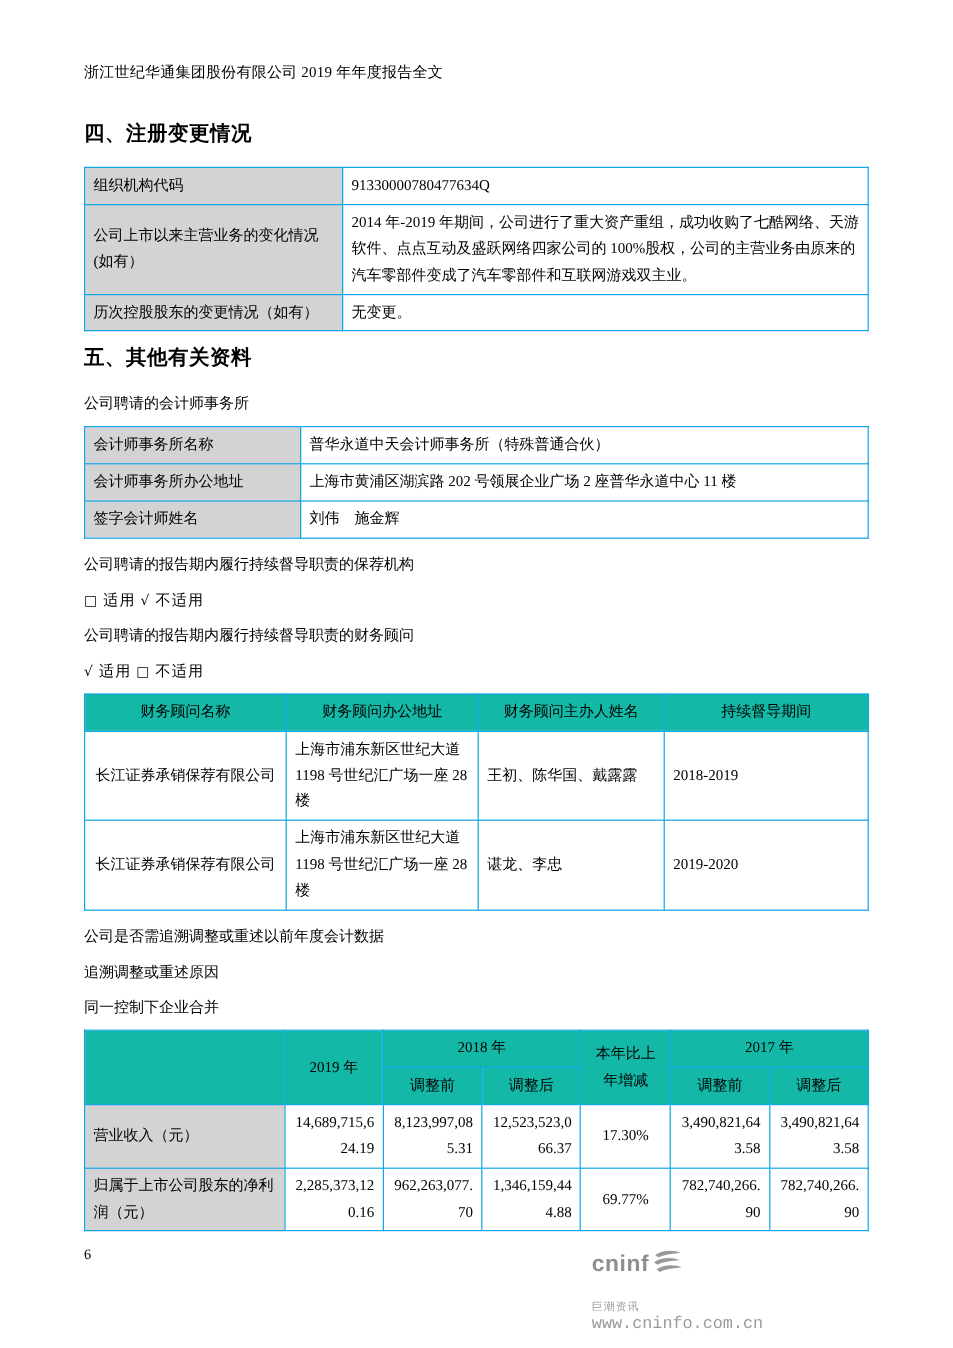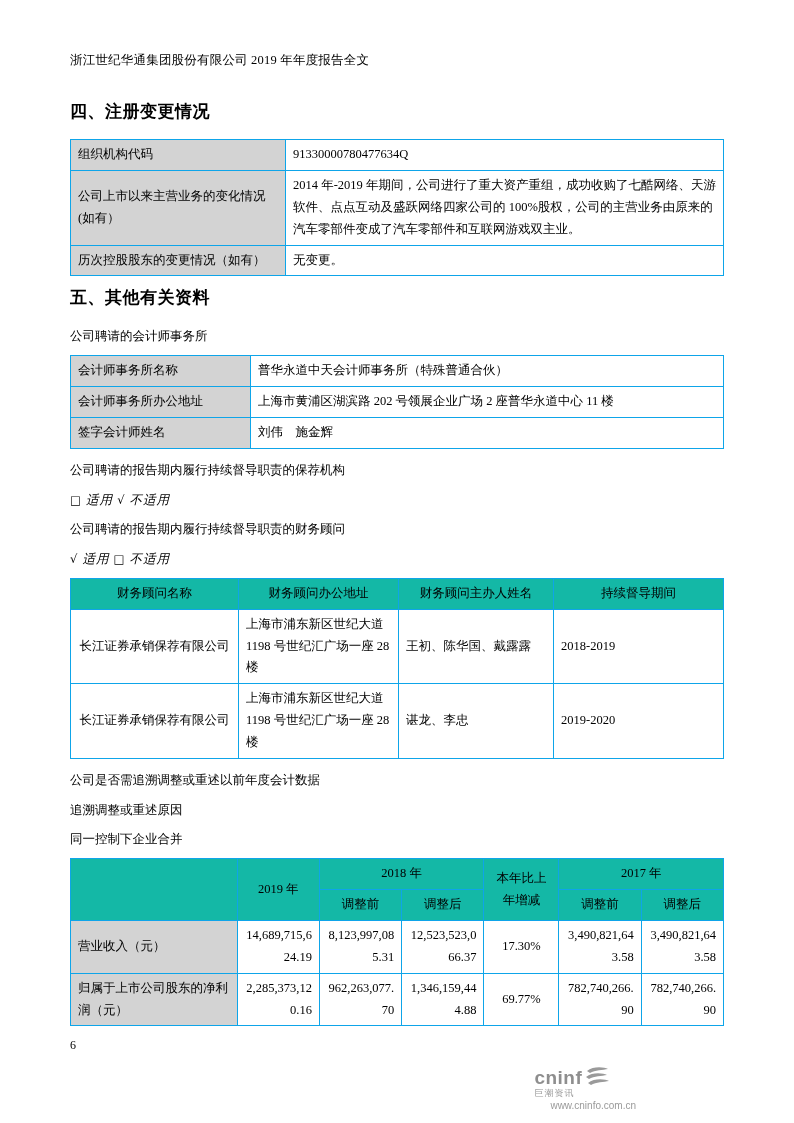--- a/index.html
+++ b/index.html
@@ -44,21 +44,20 @@
   .para {
     font-size: 12.5px;
     line-height: 1.9;
     margin: 0 0 6px 0;
   }
   .checkline {
     font-size: 12.5px;
     line-height: 1.9;
     margin: 0 0 6px 0;
     letter-spacing: 1px;
-    font-style: italic;
   }
   .chk { font-family: "DejaVu Sans", sans-serif; font-size: 11.5px; }
   table.doc {
     border-collapse: collapse;
     width: 100%;
     table-layout: fixed;
     margin: 4px 0 10px 0;
   }
   table.doc td, table.doc th {
     border: 1px solid #0ea5e9;
@@ -108,28 +107,27 @@
   .logo .mark {
     display: inline-block;
     vertical-align: middle;
     margin-left: 2px;
   }
   .logo .cn {
     font-family: "Liberation Sans", "DejaVu Sans", sans-serif;
     font-size: 9px;
     color: #9a9a9a;
     letter-spacing: 1px;
-    margin-top: 0;
+    margin-top: 20px;
   }
   .logo .url {
-    font-family: Liberation Sans, sans-serif;
-    font-size: 10px;
+    font-family: Liberation Mono, monospace;
+    font-size: 14px;
     color: #9a9a9a;
     margin-top: 3px;
-    margin-left: 16px;
   }
 </style>
 </head>
 <body>
 
 <div class="page">
 
   <div class="content">
 
     <div class="doc-header">浙江世纪华通集团股份有限公司 2019 年年度报告全文</div>

